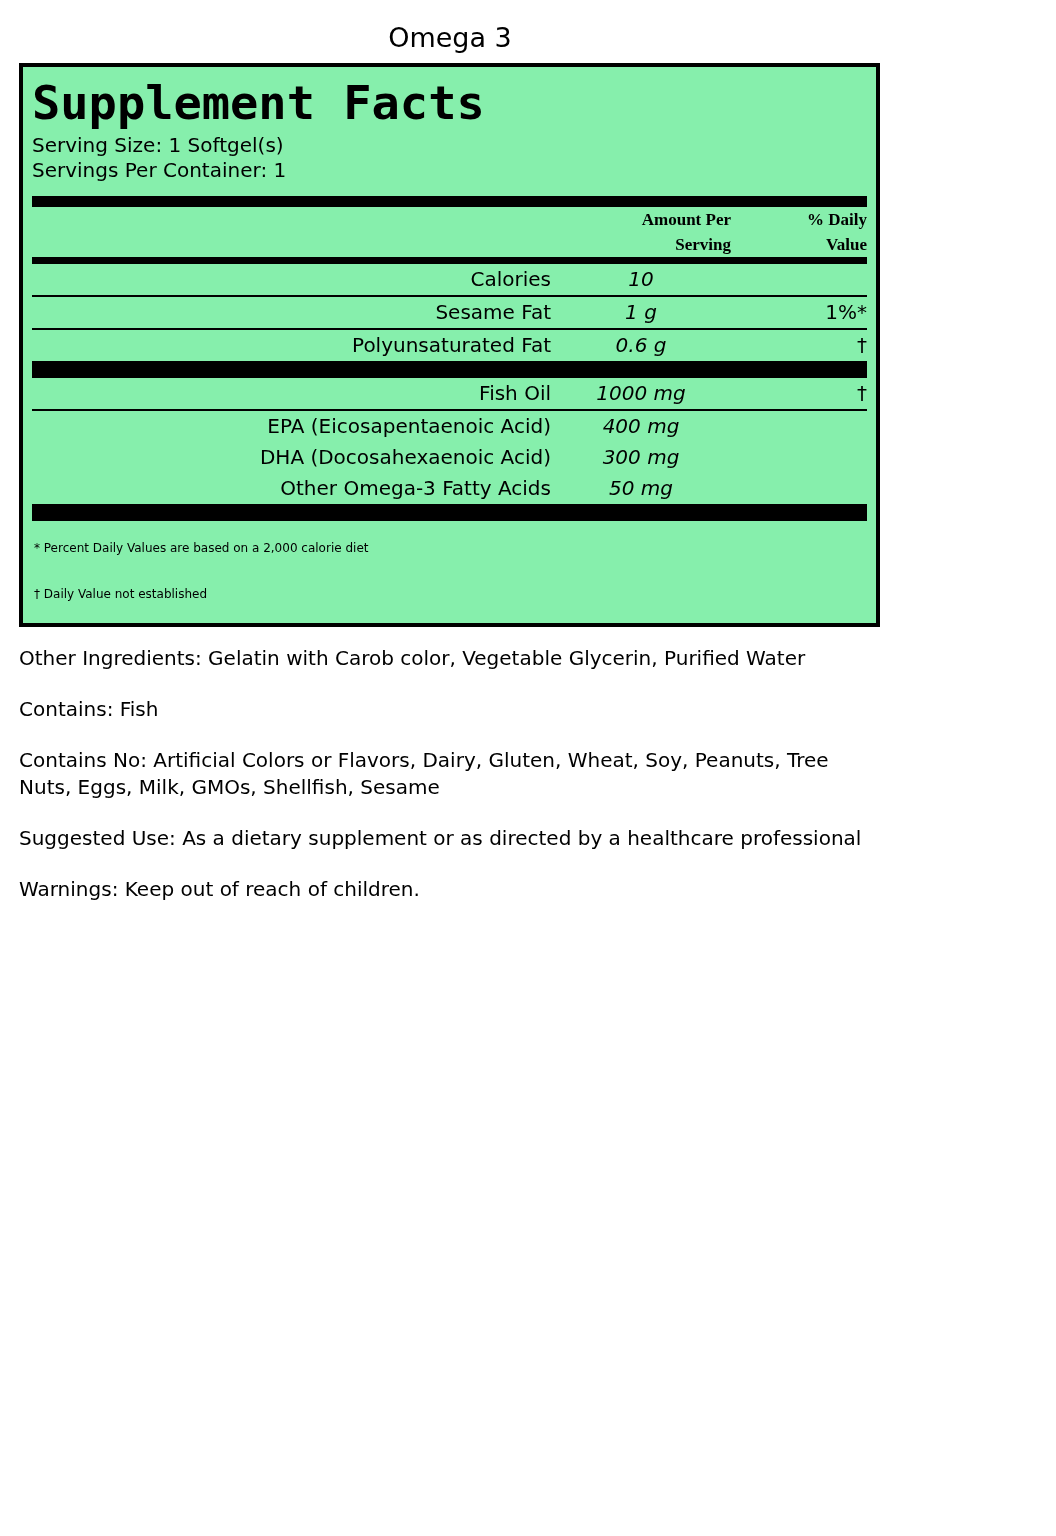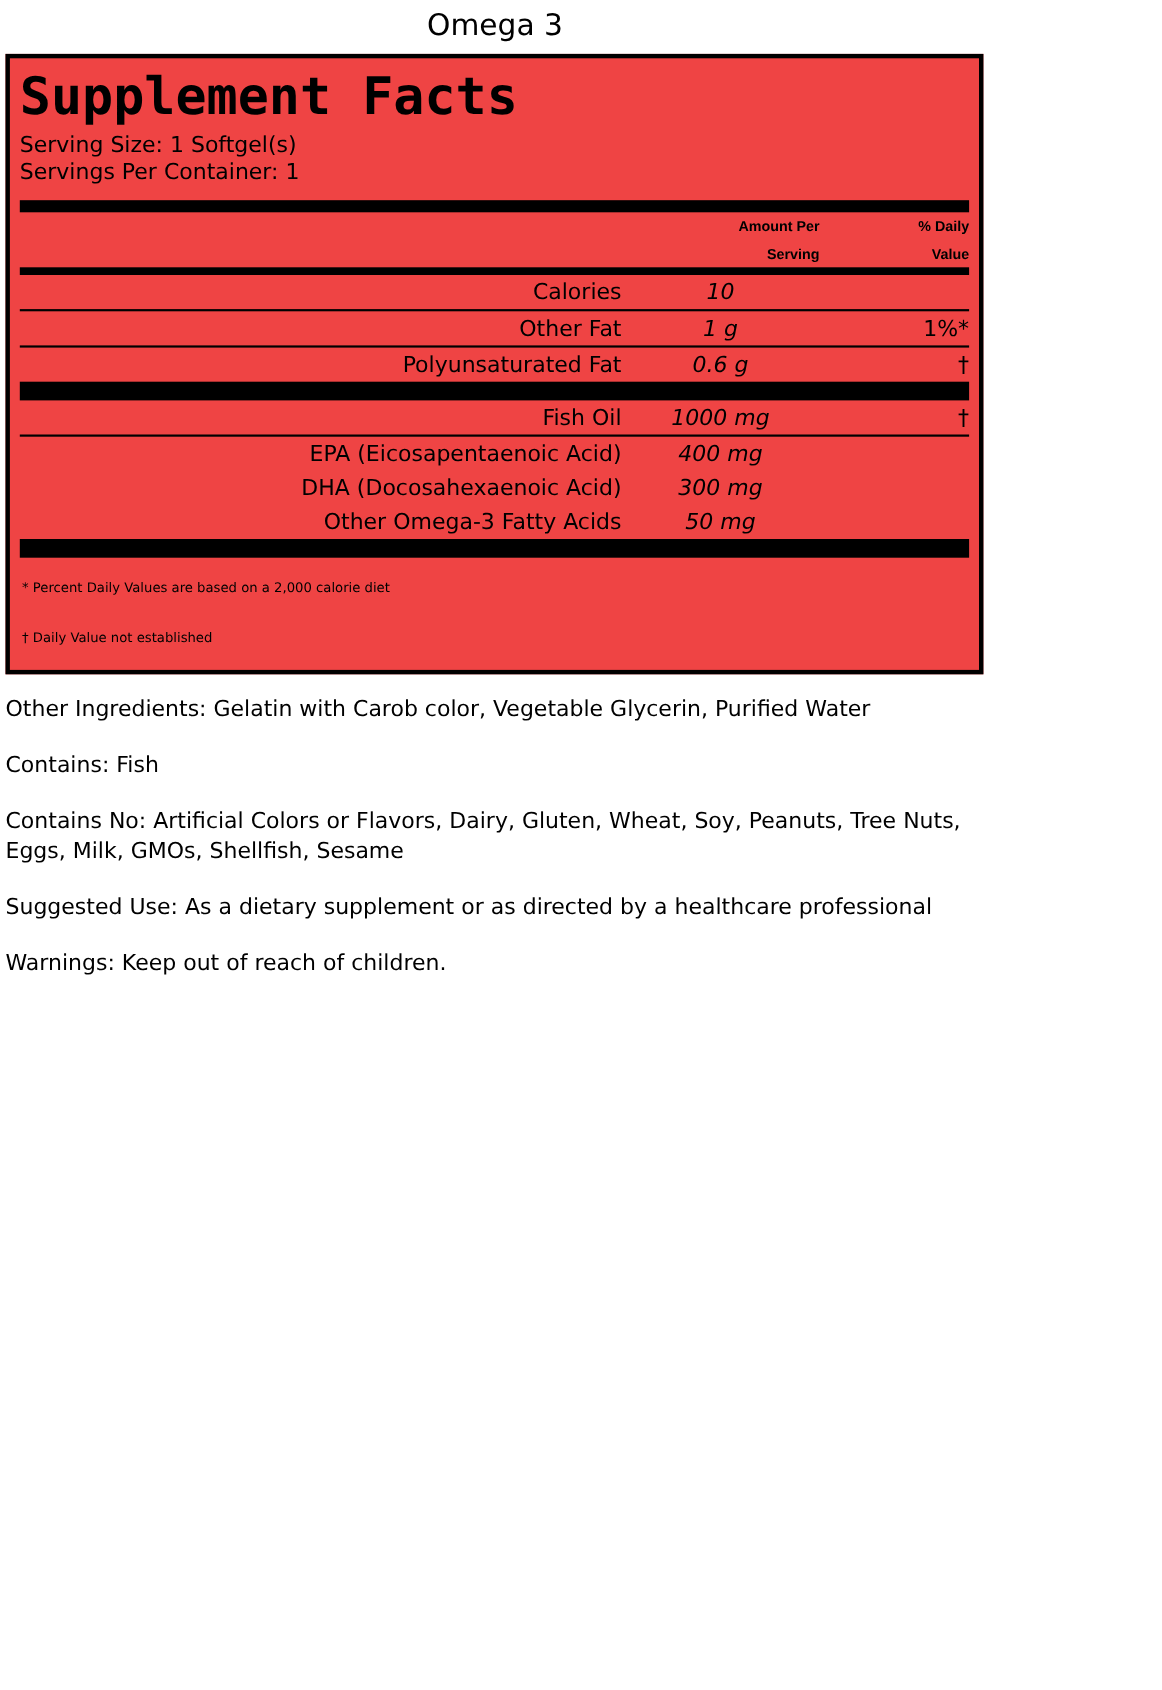--- a/index.html
+++ b/index.html
@@ -14,40 +14,40 @@
     height: 1536px;
     font-family: "DejaVu Sans", sans-serif;
     color: #000000;
     overflow: hidden;
   }
 
   .page {
     position: relative;
     width: 900px;
     height: 1536px;
-    padding: 2px;
+    padding: 16px;
   }
 
   
   .product-title {
     text-align: center;
     font-size: 27px;
     font-family: "DejaVu Sans", sans-serif;
     font-weight: 400;
     line-height: 40px;
     height: 44px;
     padding-top: 2px;
     letter-spacing: 0px;
   }
 
   
   .sf-box {
     margin: 3px 4px 0 3px;
     border: 4px solid #000000;
-    background: #ef4444;
+    background: #86efac;
     padding: 8px 9px 12px 9px;
   }
 
   .sf-title {
     font-family: "DejaVu Sans Mono", monospace;
     font-weight: bold;
     font-size: 47px;
     line-height: 56px;
     letter-spacing: 0px;
     margin: 0 0 2px 0;
@@ -76,23 +76,23 @@
     font-size: 20px;
     table-layout: fixed;
   }
   table.sf-table td { padding: 0; vertical-align: baseline; }
 
   col.c-name   { width: auto; }
   col.c-amount { width: 180px; }
   col.c-dv     { width: 136px; }
 
   .col-head-row td {
-    font-family: Liberation Sans, sans-serif;
+    font-family: Liberation Serif, serif;
     font-weight: bold;
-    font-size: 13px;
+    font-size: 17px;
     line-height: 25px;
     text-align: right;
     padding: 4px 0 6px 0;
     white-space: pre-line;
   }
 
   .r-name   { text-align: right;  padding: 3px 0 4px 0 !important; white-space: nowrap; }
   .r-amount { text-align: center; padding: 3px 0 4px 0 !important; white-space: nowrap; font-style: italic; }
   .r-dv     { text-align: right; padding: 3px 0 4px 0 !important; white-space: nowrap; }
 
@@ -172,21 +172,21 @@
     <div class="rule-thin"></div>
 
     <table class="sf-table">
       <colgroup>
         <col class="c-name">
         <col class="c-amount">
         <col class="c-dv">
       </colgroup>
       <tbody>
         <tr>
-          <td class="r-name">Other Fat</td>
+          <td class="r-name">Sesame Fat</td>
           <td class="r-amount">1 g</td>
           <td class="r-dv">1%*</td>
         </tr>
       </tbody>
     </table>
 
     <div class="rule-thin"></div>
 
     <table class="sf-table">
       <colgroup>

